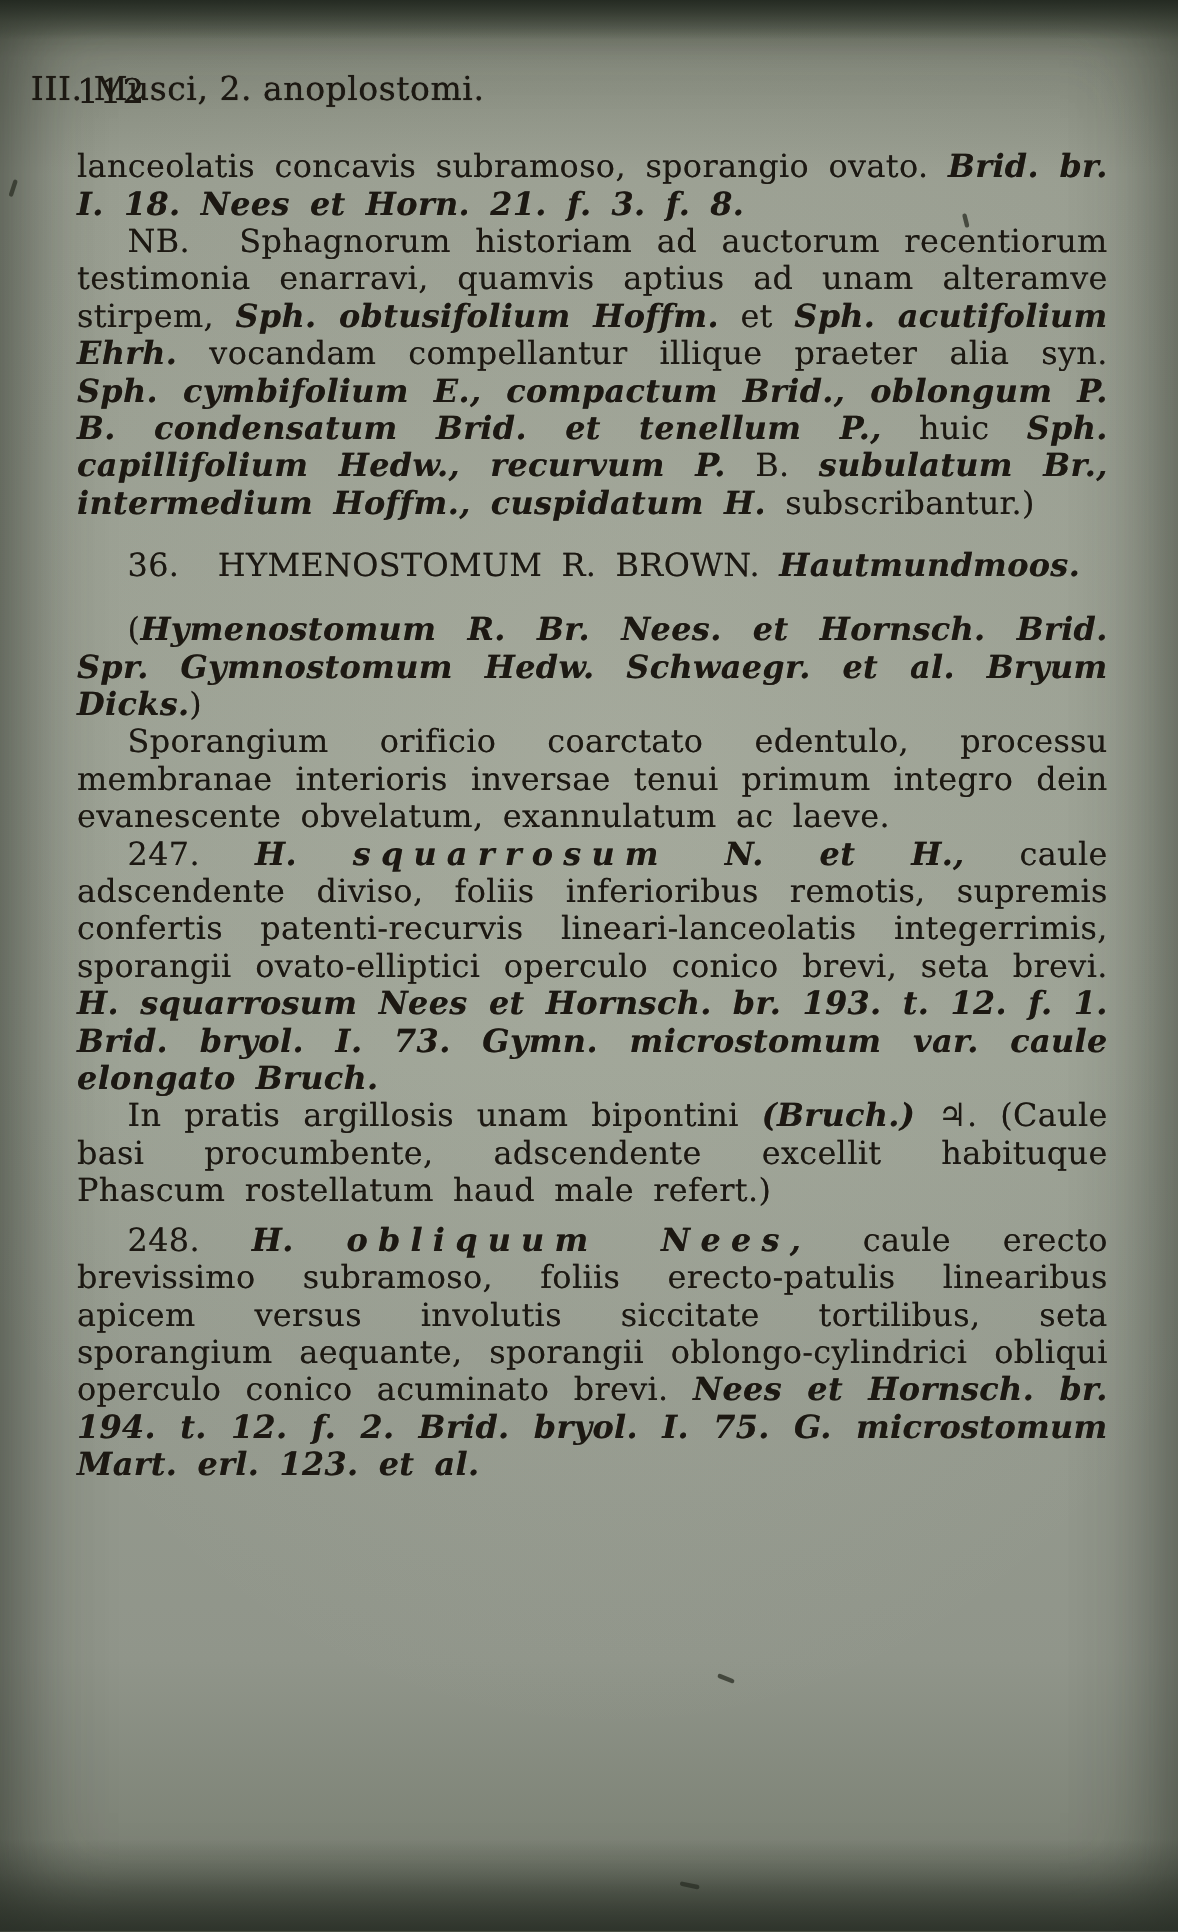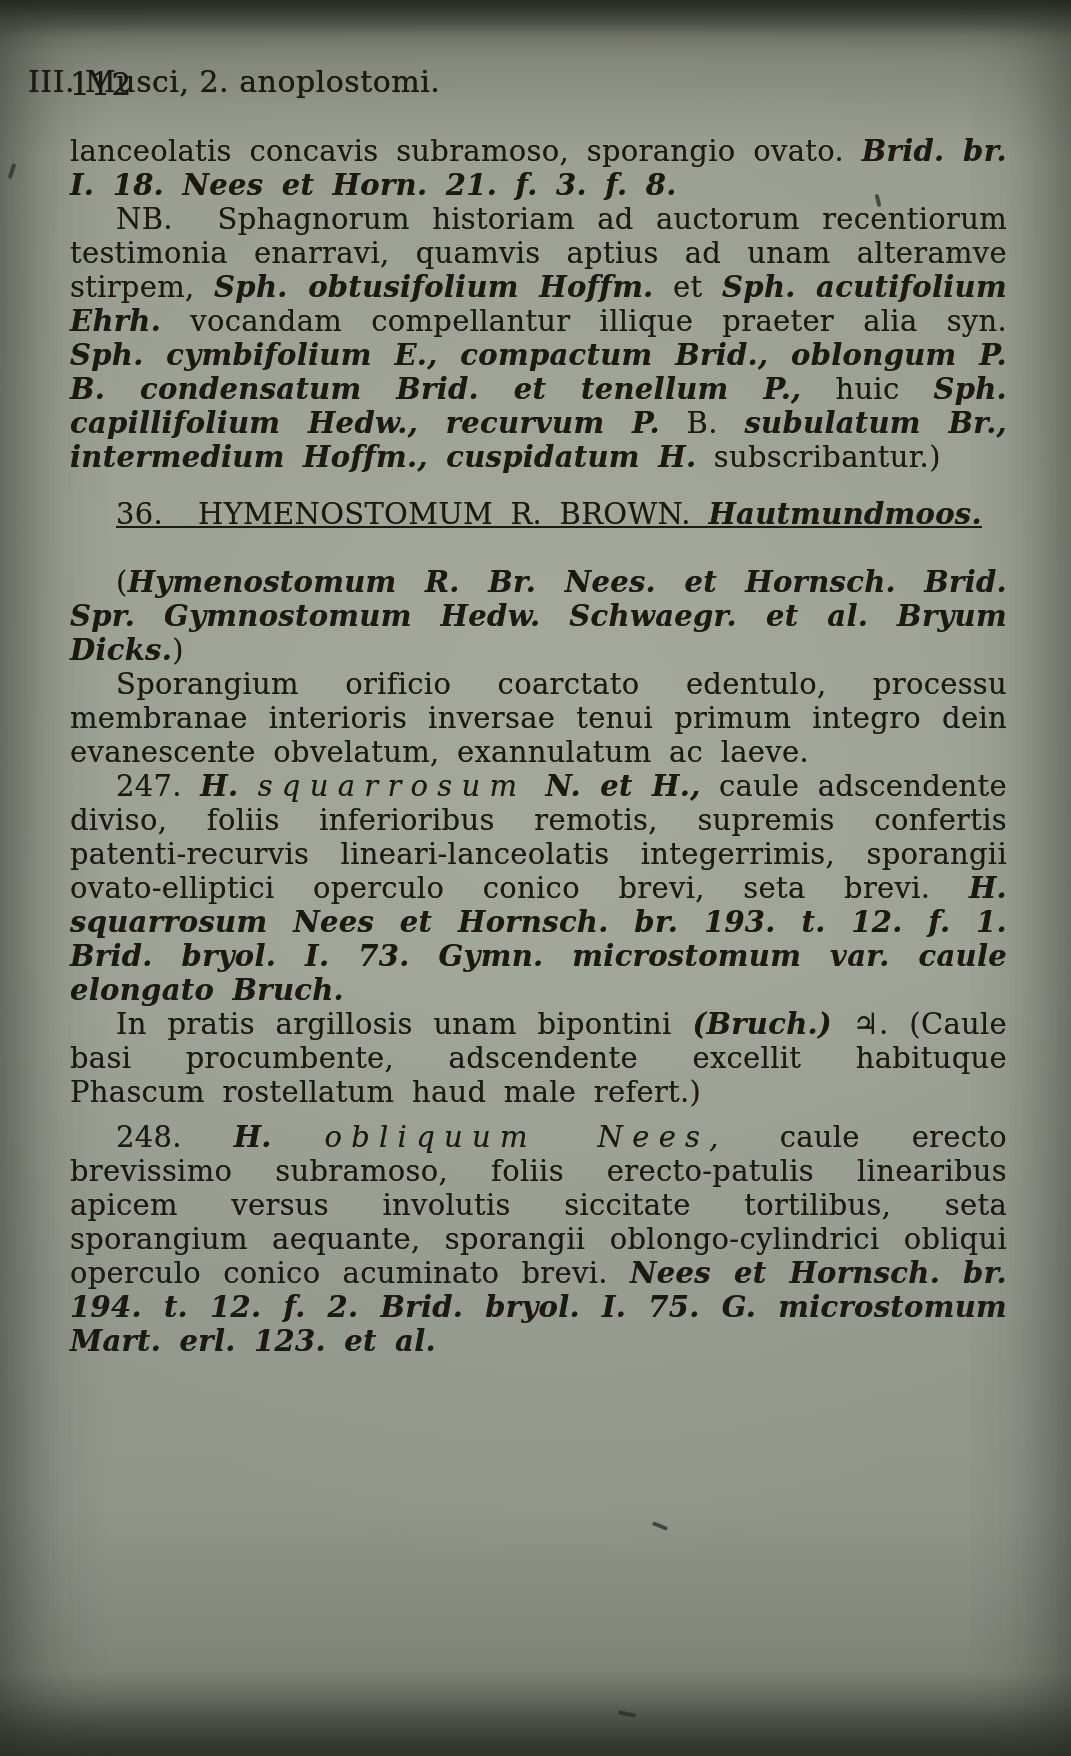--- a/index.html
+++ b/index.html
@@ -68,24 +68,24 @@
     letter-spacing: 0.3px;
     text-shadow: 0 0 0.5px rgba(28,24,18,0.55);
   }
   .page-body p {
     margin: 0;
     text-indent: 46px;
   }
   .page-body p.flush { text-indent: 0; }
   .page-body p.sp-sm { margin-top: 11px; }
   .page-body p.indent-deep { text-indent: 98px; }
-  .page-body p.heading { margin-top: 23px; margin-bottom: 34px; text-decoration: underline; }
+  .page-body p.heading { margin-top: 23px; margin-bottom: 24px; }
   .run-n { font-style: normal; font-weight: 400; }
   .run-bi { font-style: italic; font-weight: 700; }
-  .run-bisp { font-style: italic; font-weight: 400; letter-spacing: 0.32em; }
+  .run-bisp { font-style: italic; font-weight: 700; letter-spacing: 0.32em; }
   .mark {
     position: absolute;
     background: rgba(46,50,40,0.78);
     border-radius: 2px;
     pointer-events: none;
   }
   .mark-1 { left: 10px;  top: 163px;  width: 4px;  height: 16px; transform: rotate(18deg); }
   .mark-2 { left: 876px; top: 194px;  width: 4px;  height: 13px; transform: rotate(-14deg); }
   .mark-3 { left: 652px; top: 1524px; width: 16px; height: 4px;  transform: rotate(22deg); }
   .mark-4 { left: 618px; top: 1712px; width: 18px; height: 4px;  transform: rotate(12deg); }

